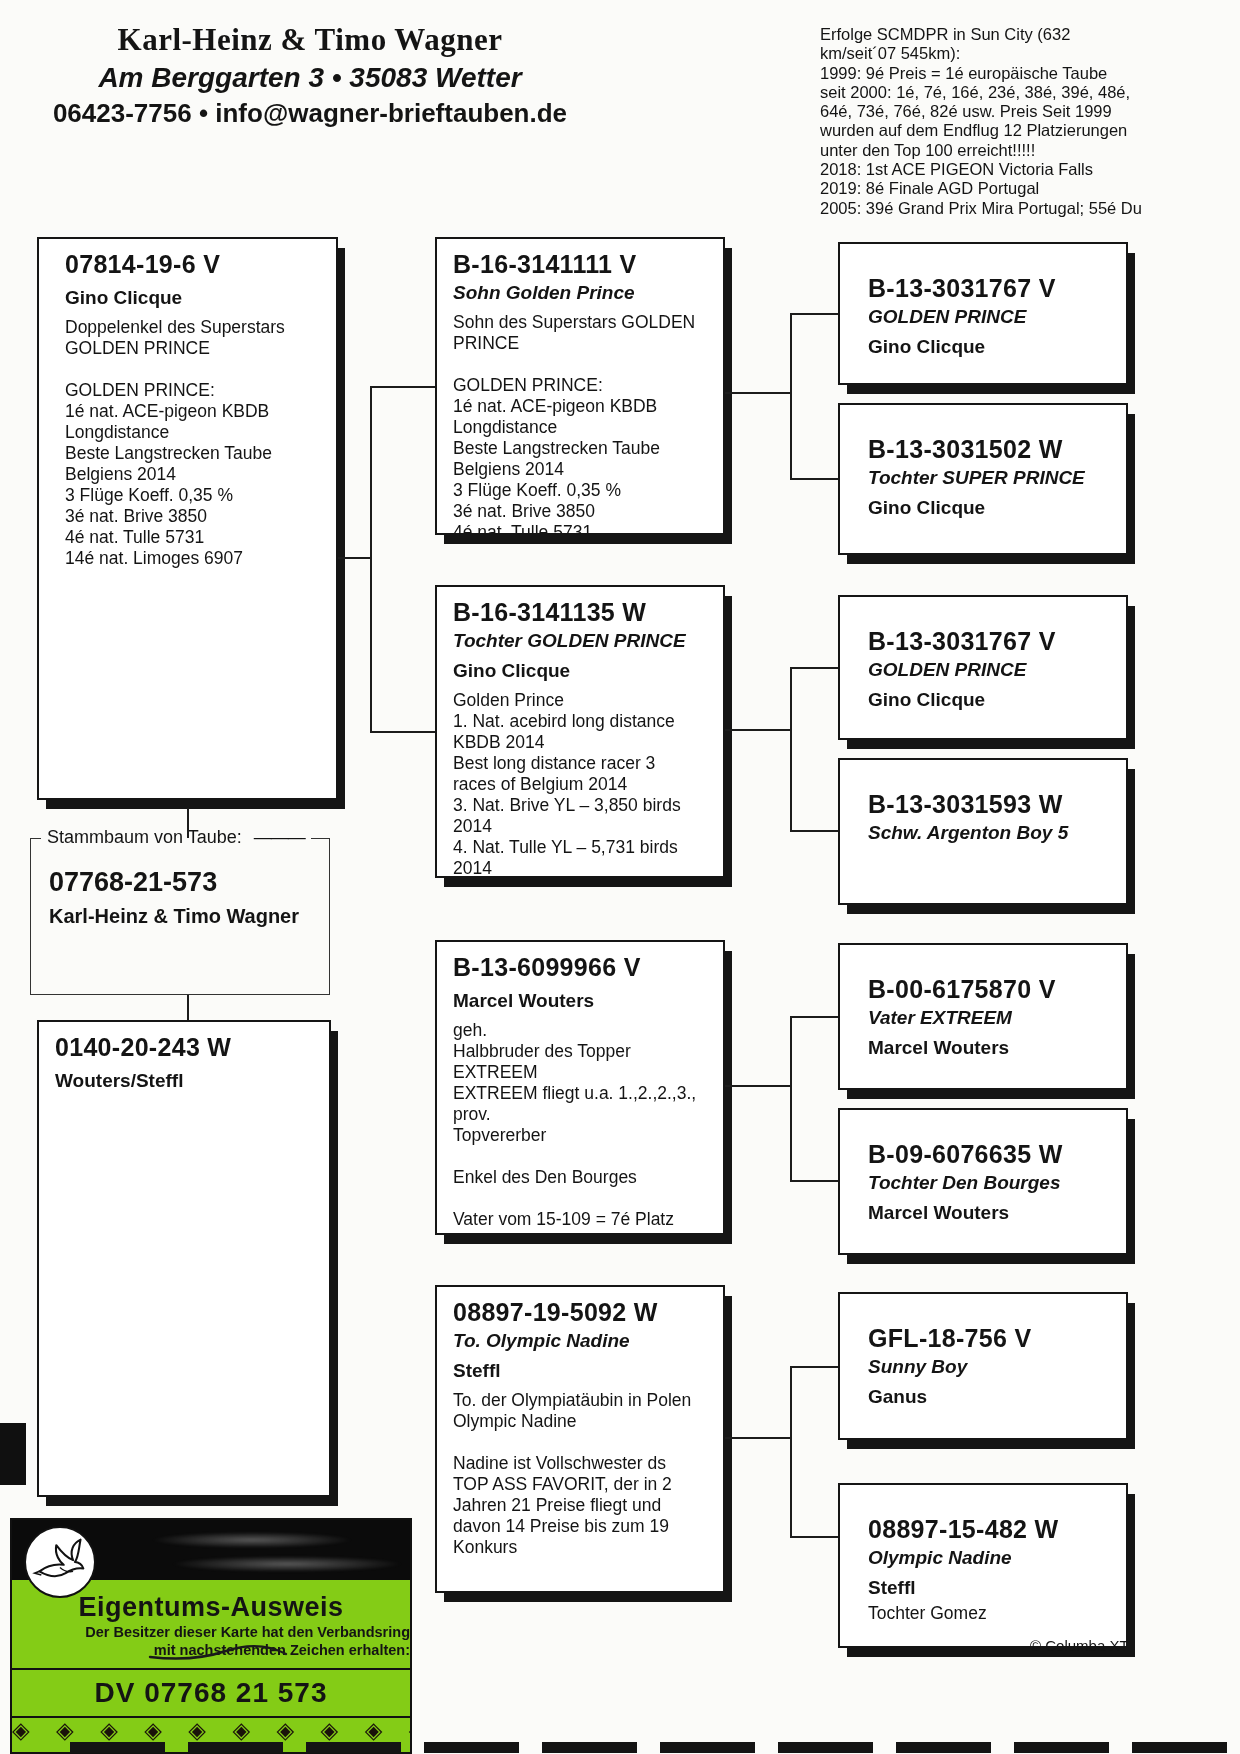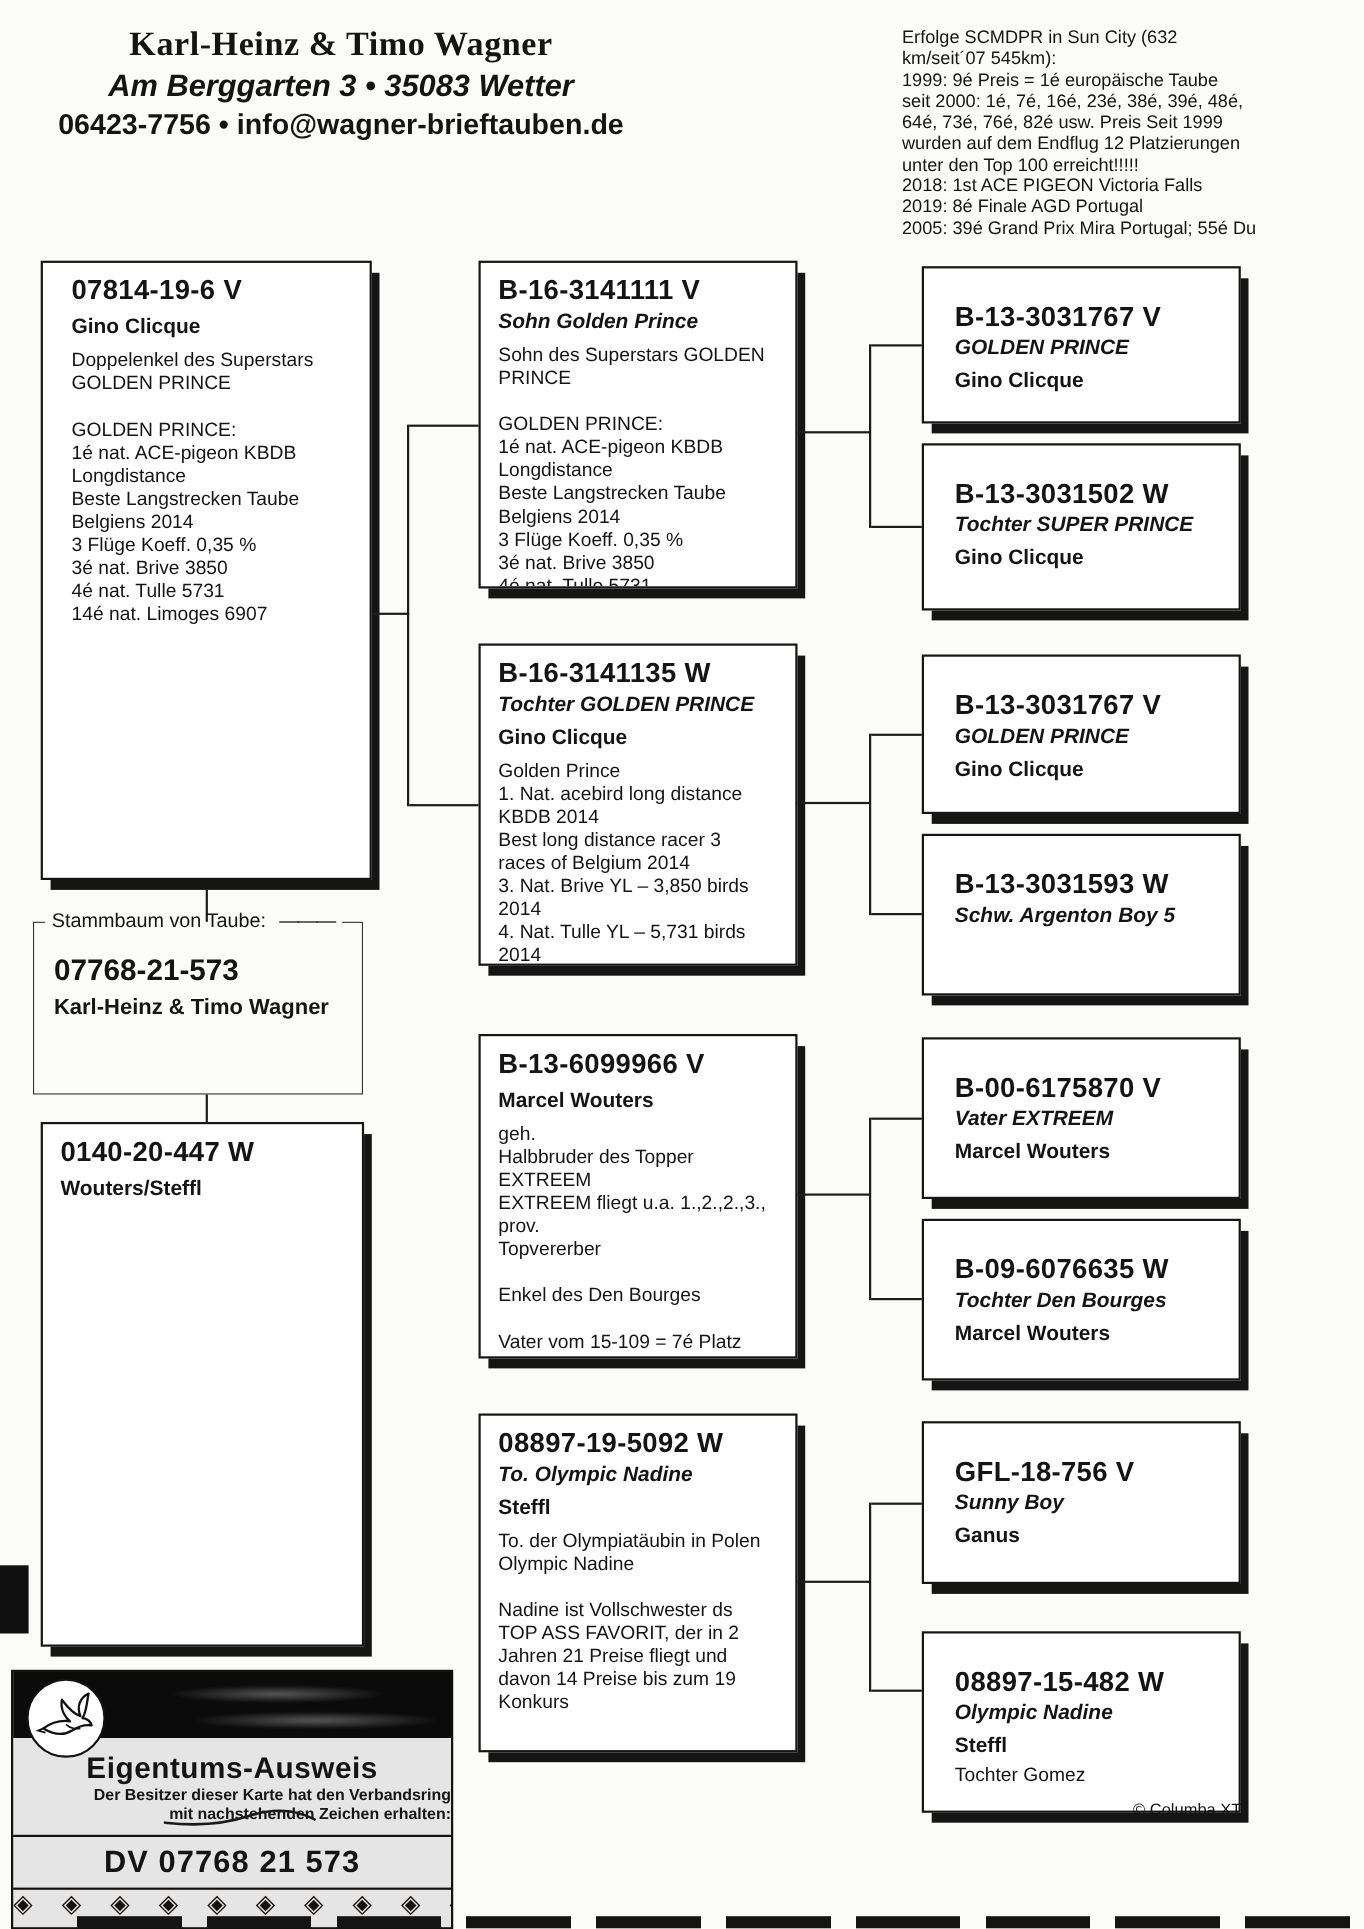--- a/index.html
+++ b/index.html
@@ -22,21 +22,21 @@
   
   #subject{position:absolute;left:30px;top:838px;width:300px;height:157px;border:1.5px solid #333;
            box-sizing:border-box;padding:28px 18px 0;}
   #subject .legend{position:absolute;top:-12px;left:10px;background:#fbfbf9;padding:0 6px;font-size:18px;}
   #subject .legend .dash{margin-left:12px;letter-spacing:-1px;}
   #subject .ring{font-size:27px;font-weight:700;}
   #subject .owner{font-size:20px;font-weight:700;margin-top:7px;}
   .cl{position:absolute;background:#1c1c1c;}
   
   #card{position:absolute;left:10px;top:1518px;width:402px;height:236px;border:2px solid #111;
-        box-sizing:border-box;background:#e5e5e5;}
+        box-sizing:border-box;background:#84cc16;}
   #card .banner{position:absolute;left:0;top:0;right:0;height:60px;background:#0b0b0b;}
   #card .smudge{position:absolute;left:140px;top:12px;width:200px;height:16px;border-radius:8px;
         background:radial-gradient(closest-side,rgba(150,150,150,.55),rgba(0,0,0,0));filter:blur(1px);}
   #card .smudge2{top:36px;left:160px;width:230px;}
   #card .circle{position:absolute;left:12px;top:6px;width:72px;height:72px;border-radius:50%;
         background:#fff;border:2px solid #111;box-sizing:border-box;z-index:2;display:flex;
         align-items:center;justify-content:center;}
   #card .title{position:absolute;left:0;right:0;top:72px;text-align:center;font-weight:700;
         font-size:27px;letter-spacing:.5px;}
   #card .sline{position:absolute;left:0;right:0;text-align:right;font-weight:700;font-size:14.5px;}
@@ -90,21 +90,21 @@
 
   <div id="subject">
     <div class="legend">
       <span>Stammbaum von Taube:</span><span class="dash">———</span>
     </div>
     <div class="ring">07768-21-573</div>
     <div class="owner">Karl-Heinz &amp; Timo Wagner</div>
   </div>
 
   <div class="pbox" style="left:37px;top:1020px;width:294px;height:477px;">
-    <div class="ring">0140-20-447 W</div>
+    <div class="ring">0140-20-243 W</div>
     <div class="owner">Wouters/Steffl</div>
   </div>
 
   <div class="pbox" style="left:435px;top:237px;width:290px;height:298px;">
     <div class="ring">B-16-3141111 V</div>
     <div class="sub">Sohn Golden Prince</div>
     <div class="body">Sohn des Superstars GOLDEN
 PRINCE
 
 GOLDEN PRINCE:

